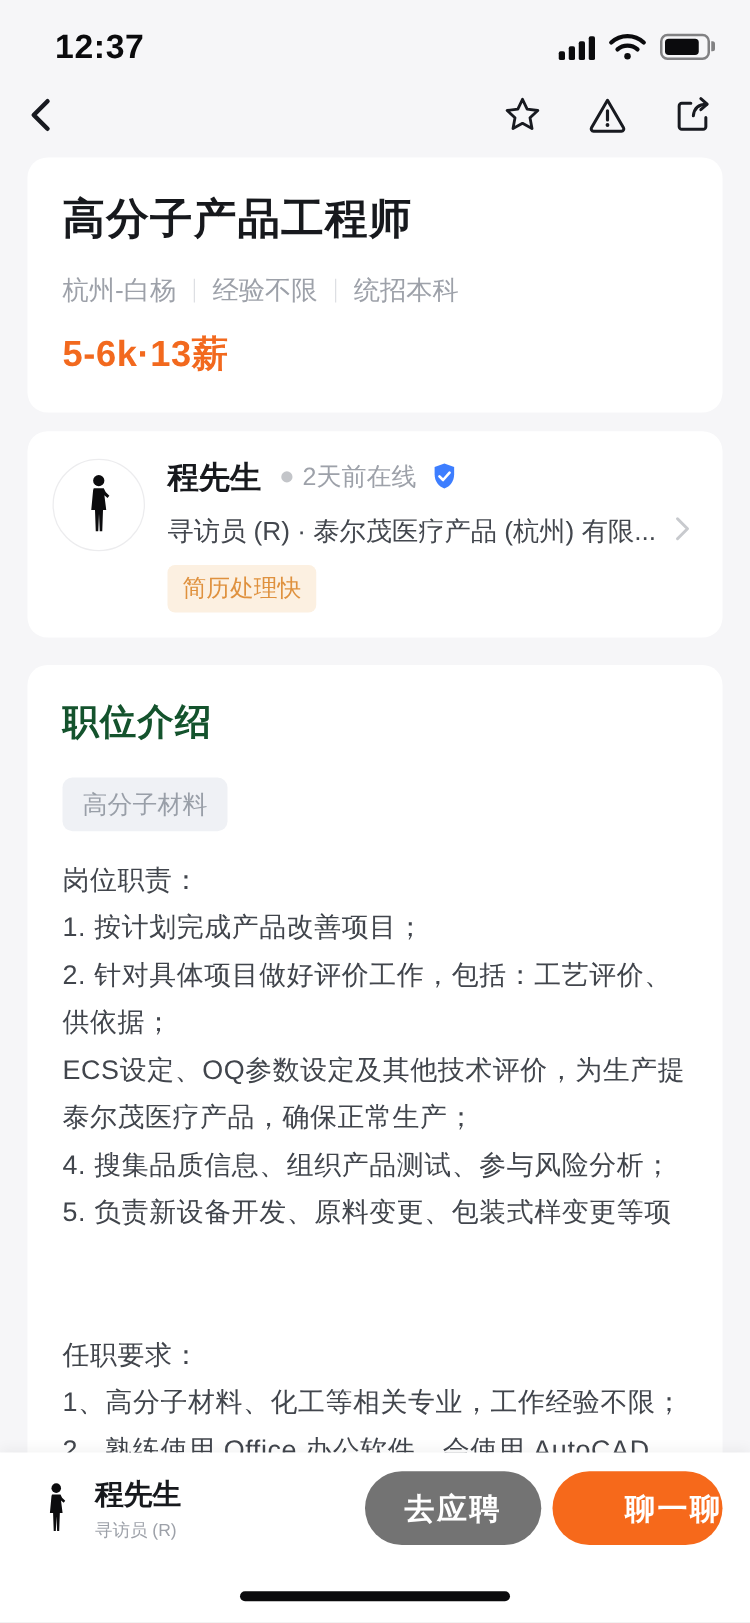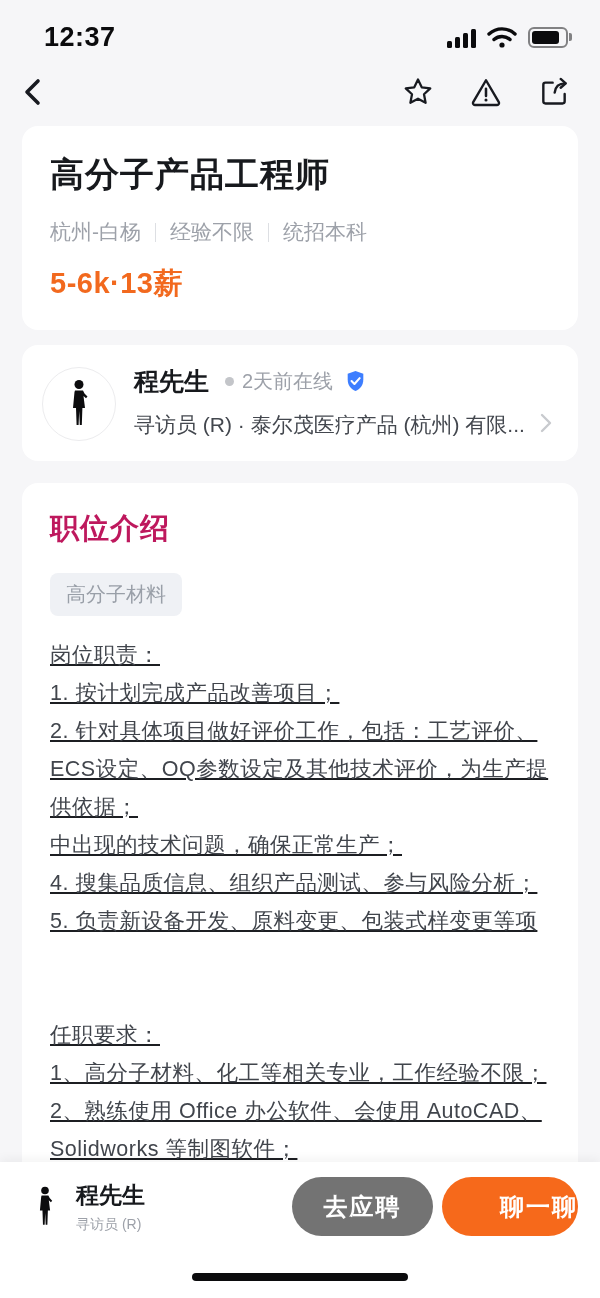--- a/index.html
+++ b/index.html
@@ -52,26 +52,26 @@
   .verified{ margin-left:10px; display:flex; }
   .rec-sub-row{ display:flex; margin-top:13px;}
   .rec-subtitle{ font-size:21px; color:#43474e; white-space:nowrap; overflow:hidden; text-overflow:ellipsis; flex:1;}
   .rec-tag{
     display:inline-block; margin-top:13px; font-size:19px; color:#df913e;
     background:#fcf0e1; border-radius:6px; padding:6px 12px;
   }
   .chevron-right{ flex:none; margin-left:10px; }
   
   .desc-card{ margin-top:22px; padding:26px 26px 40px 28px; }
-  .section-title{ font-size:29px; font-weight:bold; color:#be185d; letter-spacing:1px;}
+  .section-title{ font-size:29px; font-weight:bold; color:#14532d; letter-spacing:1px;}
   .skill-tag{
     display:inline-block; margin-top:24px; font-size:20px; color:#999fa8;
     background:#eff1f5; border-radius:8px; padding:8px 16px;
   }
-  .desc-lines{ margin-top:20px;text-decoration:underline; }
+  .desc-lines{ margin-top:20px; }
   .desc-line{ font-size:21.5px; line-height:38px; min-height:38px; color:#41454c; letter-spacing:.5px;}
   
   .bottom-bar{
     position:absolute; left:0; right:0; bottom:0; height:136px; background:#ffffff;
     box-shadow:0 -3px 10px rgba(0,0,0,.05); padding:15px 22px 0 34px;
   }
   .bar-row{ display:flex; align-items:center; }
   .bar-left{ display:flex; align-items:center; flex:1; }
   .bar-avatar{ width:26px; height:52px; display:flex; align-items:center; }
   .bar-texts{ margin-left:16px; }
@@ -188,33 +188,34 @@
         </span>
       </div>
       <div class="rec-sub-row">
         <span class="rec-subtitle">寻访员 (R) · 泰尔茂医疗产品 (杭州) 有限...</span>
         <span class="chevron-right">
           <svg width="16" height="24" viewBox="0 0 16 24">
             <path d="M4 4 L12 12 L4 20" fill="none" stroke="#c8cace" stroke-width="2.4" stroke-linecap="round" stroke-linejoin="round"></path>
           </svg>
         </span>
       </div>
+      <span class="rec-tag">简历处理快</span>
     </div>
   </div>
 
   <div class="card desc-card">
     <div class="section-title">职位介绍</div>
     <span class="skill-tag">高分子材料</span>
     <div class="desc-lines">
         <div class="desc-line">岗位职责：</div>
         <div class="desc-line">1.  按计划完成产品改善项目；</div>
         <div class="desc-line">2.  针对具体项目做好评价工作，包括：工艺评价、</div>
+        <div class="desc-line">供依据；</div>
         <div class="desc-line">ECS设定、OQ参数设定及其他技术评价，为生产提</div>
-        <div class="desc-line">供依据；</div>
-        <div class="desc-line">中出现的技术问题，确保正常生产；</div>
+        <div class="desc-line">泰尔茂医疗产品，确保正常生产；</div>
         <div class="desc-line">4.  搜集品质信息、组织产品测试、参与风险分析；</div>
         <div class="desc-line">5.  负责新设备开发、原料变更、包装式样变更等项</div>
         <div class="desc-line"></div>
         <div class="desc-line"></div>
         <div class="desc-line">任职要求：</div>
         <div class="desc-line">1、高分子材料、化工等相关专业，工作经验不限；</div>
         <div class="desc-line">2、熟练使用 Office 办公软件、会使用 AutoCAD、</div>
         <div class="desc-line">Solidworks 等制图软件；</div>
       </div>
   </div>

